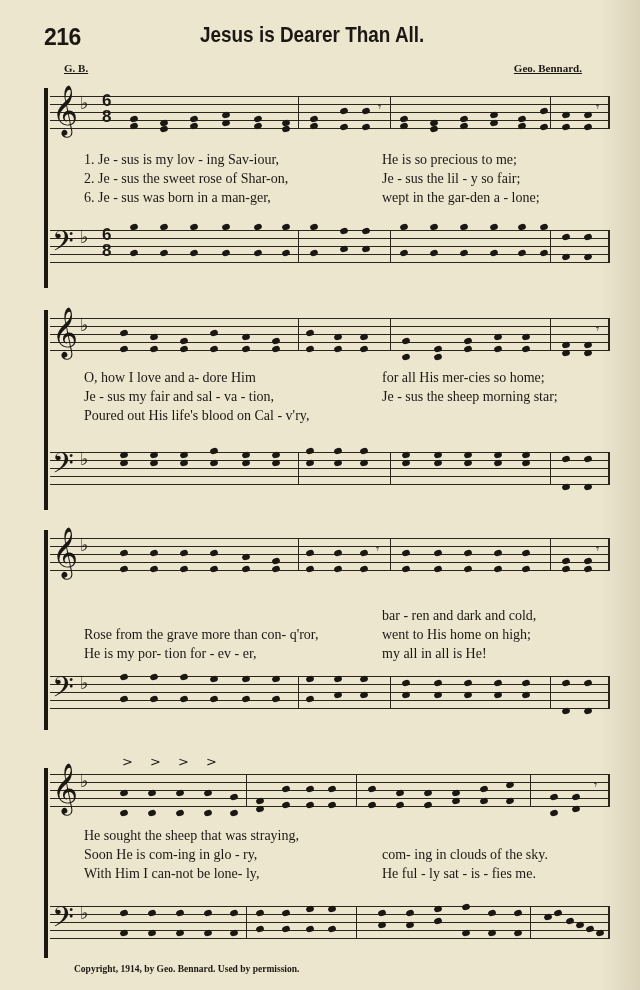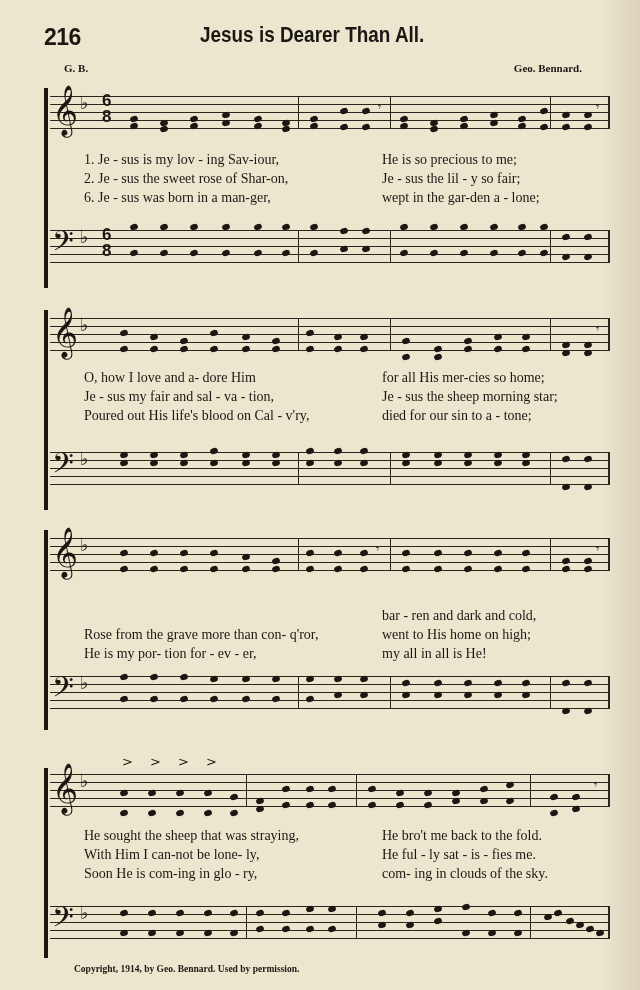--- a/index.html
+++ b/index.html
@@ -20,21 +20,21 @@
       font-weight: bold; font-size: 23px; letter-spacing: -0.5px;
     }
     .hymn-title {
       position: absolute; left: 200px; top: 22px;
       font-family: "Liberation Sans", sans-serif;
       font-weight: bold; font-size: 22px; transform: scaleX(0.86); transform-origin: left;
       white-space: nowrap;
     }
     .credit {
       position: absolute; top: 62px;
-      font-family: "Liberation Serif", serif; font-weight: bold; font-size: 11px;
+      font-family: "Liberation Serif", serif; font-weight: bold; font-size: 11px; text-decoration: underline;
     }
     .credit.left { left: 64px; }
     .credit.right { right: 58px; }
 
     .system { position: absolute; left: 44px; width: 566px; }
     .system .brace {
       position: absolute; left: 0; top: 0; width: 4px; background: #1b1813;
     }
     .staff { position: absolute; left: 6px; width: 560px; height: 33px; }
     .staff .line {
@@ -301,21 +301,20 @@
   <div class="verse-line">
       <span class="a">O,    how   I  love and   a- dore  Him</span>
       <span class="b">for  all  His mer-cies  so  home;</span>
     </div>
   <div class="verse-line">
       <span class="a">Je  -  sus  my  fair  and  sal - va - tion,</span>
       <span class="b">Je - sus the sheep morning star;</span>
     </div>
   <div class="verse-line">
       <span class="a">Poured out His life's blood on  Cal - v'ry,</span>
-      <span class="b">died  for  our  sin  to  a - tone;</span>
     </div>
 </div>
 
 <div class="system" style="top:530px;height:200px;">
   <div class="brace" style="height:200px;"></div>
   <div class="staff" style="top:8px;">
     <div class="line" style="top:0"></div>
       <div class="line" style="top:8px"></div>
       <div class="line" style="top:16px"></div>
       <div class="line" style="top:24px"></div>
@@ -523,25 +522,24 @@
     <div class="note" style="left:516px;top:12px"></div>
       <div class="note" style="left:526px;top:16px"></div>
     <div class="note" style="left:536px;top:20px"></div>
       <div class="note" style="left:546px;top:24px"></div>
   </div>
 </div>
 
 <div class="verses" style="top:826px;">
   <div class="verse-line">
       <span class="a">He sought the sheep that was straying,</span>
-      <span class="b">He bro't me back to  the  fold.</span>
+    </div>
+  <div class="verse-line">
+      <span class="a">Soon He   is  com-ing  in   glo - ry,</span>
+      <span class="b">com- ing  in clouds of  the  sky.</span>
     </div>
   <div class="verse-line">
       <span class="a">With Him  I   can-not  be  lone- ly,</span>
       <span class="b">He  ful - ly  sat - is - fies  me.</span>
     </div>
-  <div class="verse-line">
-      <span class="a">Soon He   is  com-ing  in   glo - ry,</span>
-      <span class="b">com- ing  in clouds of  the  sky.</span>
-    </div>
 </div>
 
 <div class="copyright">Copyright, 1914, by Geo. Bennard.  Used by permission.</div>
 
 </body></html>

